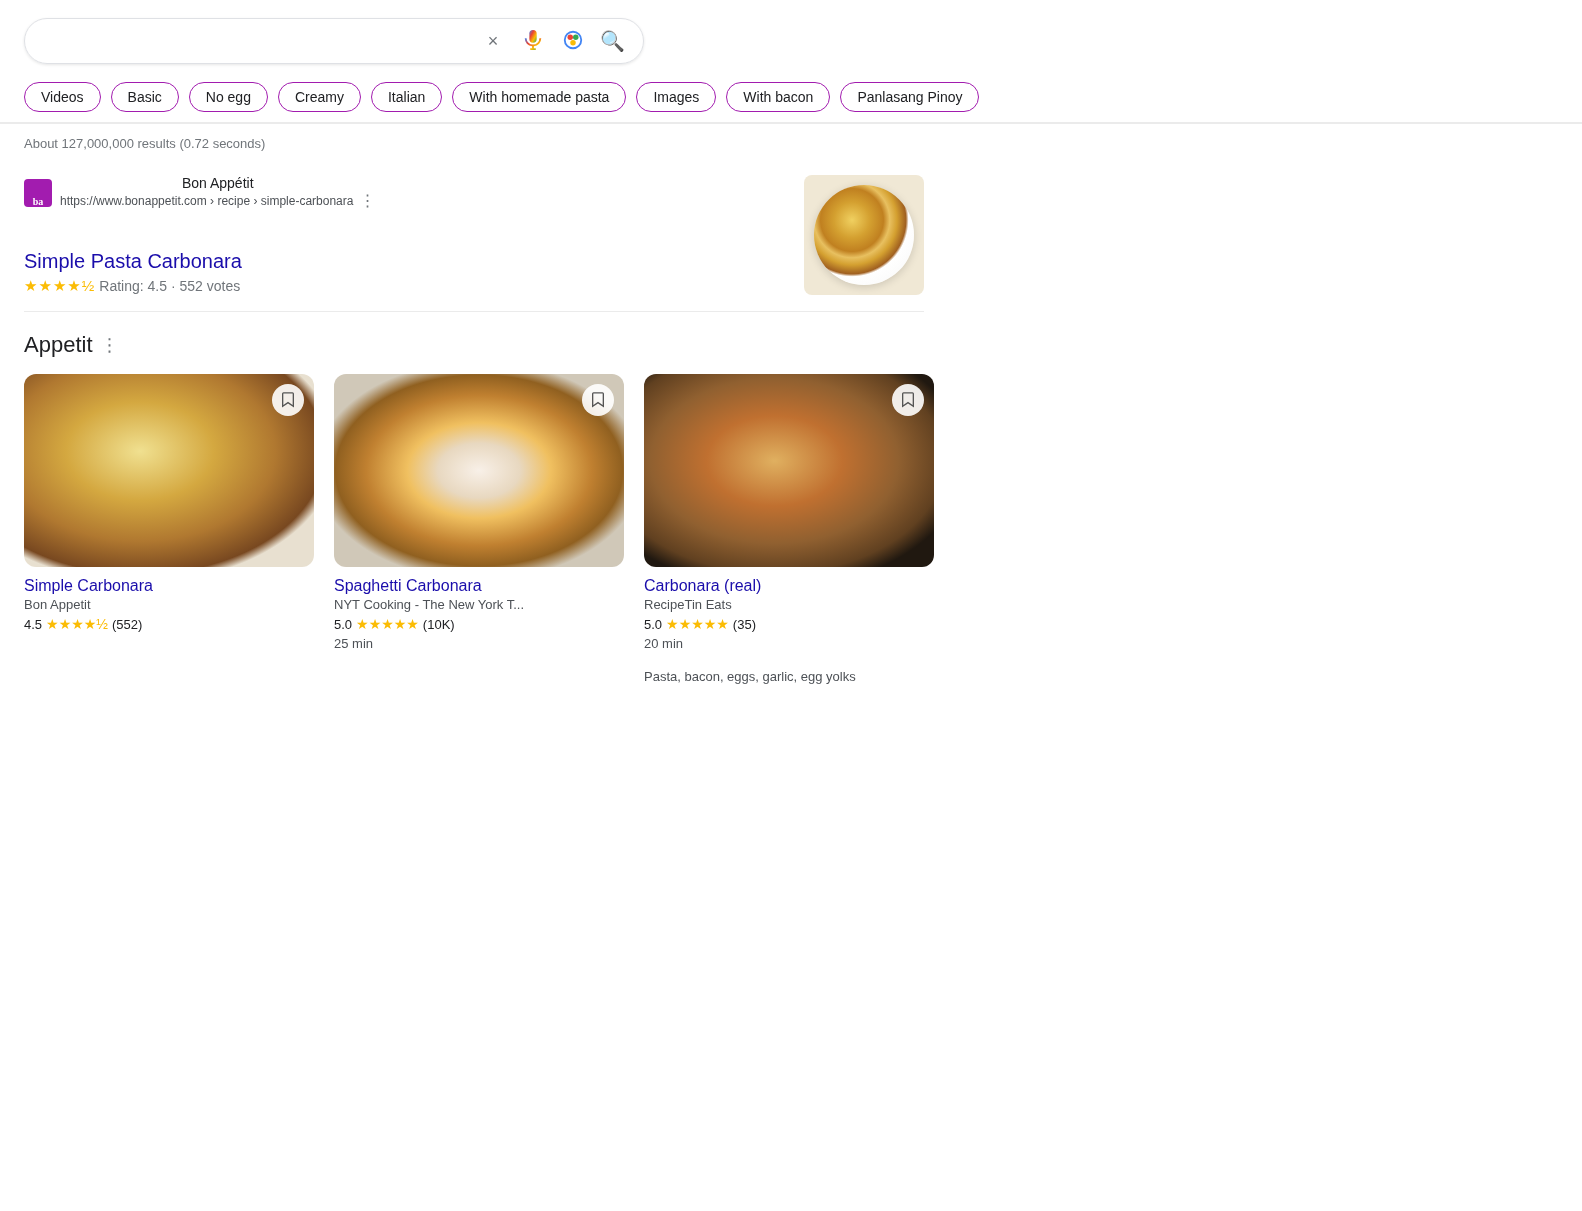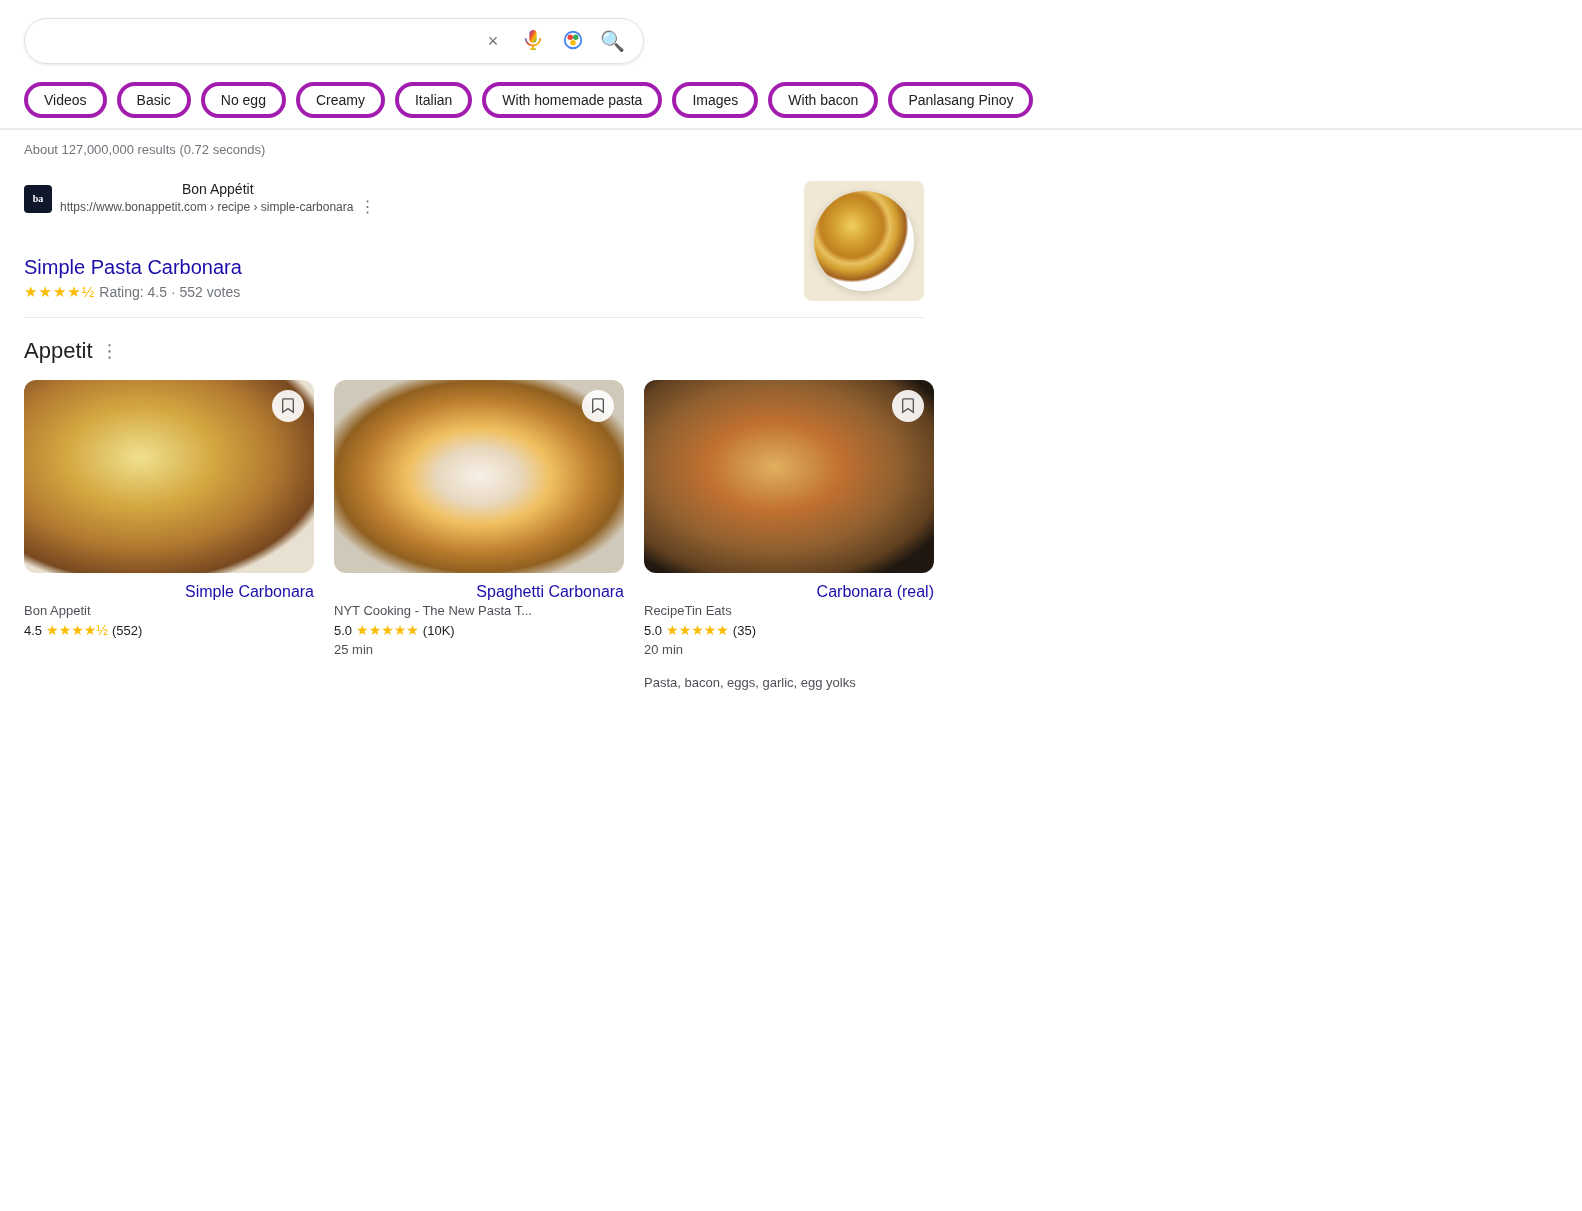--- a/index.html
+++ b/index.html
@@ -61,21 +61,21 @@
       display: flex;
       align-items: center;
       padding: 6px 24px 10px 24px;
       gap: 10px;
       border-bottom: 1px solid #ebebeb;
       overflow-x: auto;
       flex-wrap: wrap;
     }
 
     .filter-chip {
-      border: 4px solid #a21caf;
+      border: 1px solid #a21caf;
       border-radius: 20px;
       padding: 6px 16px;
       font-size: 14px;
       color: #202124;
       cursor: pointer;
       white-space: nowrap;
       background: #fff;
       text-decoration: none;
     }
 
@@ -102,27 +102,27 @@
     .site-info {
       display: flex;
       align-items: center;
       gap: 8px;
       margin-bottom: 4px;
     }
 
     .favicon {
       width: 28px;
       height: 28px;
-      background: #0f172a;
+      background: #a21caf;
       color: #fff;
       font-size: 10px;
       font-weight: bold;
       border-radius: 4px;
       display: flex;
-      align-items: center;
+      align-items: flex-end;
       justify-content: center;
       font-family: serif;
       flex-shrink: 0;
     }
 
     .site-details { display: flex; flex-direction: column; }
     .site-name { font-size: 14px; color: #202124; font-weight: 500; text-align: center; }
     .site-url-row {
       display: flex;
       align-items: center;
@@ -251,21 +251,20 @@
       color: #70757a;
     }
 
     .recipe-name {
       font-size: 16px;
       color: #1a0dab;
       margin-bottom: 2px;
       cursor: pointer;
       text-decoration: none;
       display: block;
-      text-align: right;
     }
 
     .recipe-source {
       font-size: 13px;
       color: #4d5156;
       margin-bottom: 4px;
     }
 
     .recipe-stars-row {
       display: flex;
@@ -406,21 +405,21 @@
       <div class="recipe-card">
         <div class="recipe-img-wrap">
           <div class="recipe-img-2"></div>
           <div class="bookmark-btn">
             <svg width="14" height="16" viewBox="0 0 14 18">
                 <path d="M2 1h10a1 1 0 0 1 1 1v14l-6-4-6 4V2a1 1 0 0 1 1-1z" fill="none" stroke="#555" stroke-width="1.5"></path>
               </svg>
           </div>
         </div>
         <a class="recipe-name" href="#">Spaghetti Carbonara</a>
-        <div class="recipe-source">NYT Cooking - The New Pasta T...</div>
+        <div class="recipe-source">NYT Cooking - The New York T...</div>
         <div class="recipe-stars-row">
           <span class="recipe-rating-info">5.0</span>
           <span class="recipe-stars">★★★★★</span>
           <span class="recipe-rating-info">(10K)</span>
         </div>
         <div class="recipe-time">25 min</div>
       </div>
 
       <div class="recipe-card">
         <div class="recipe-img-wrap">

